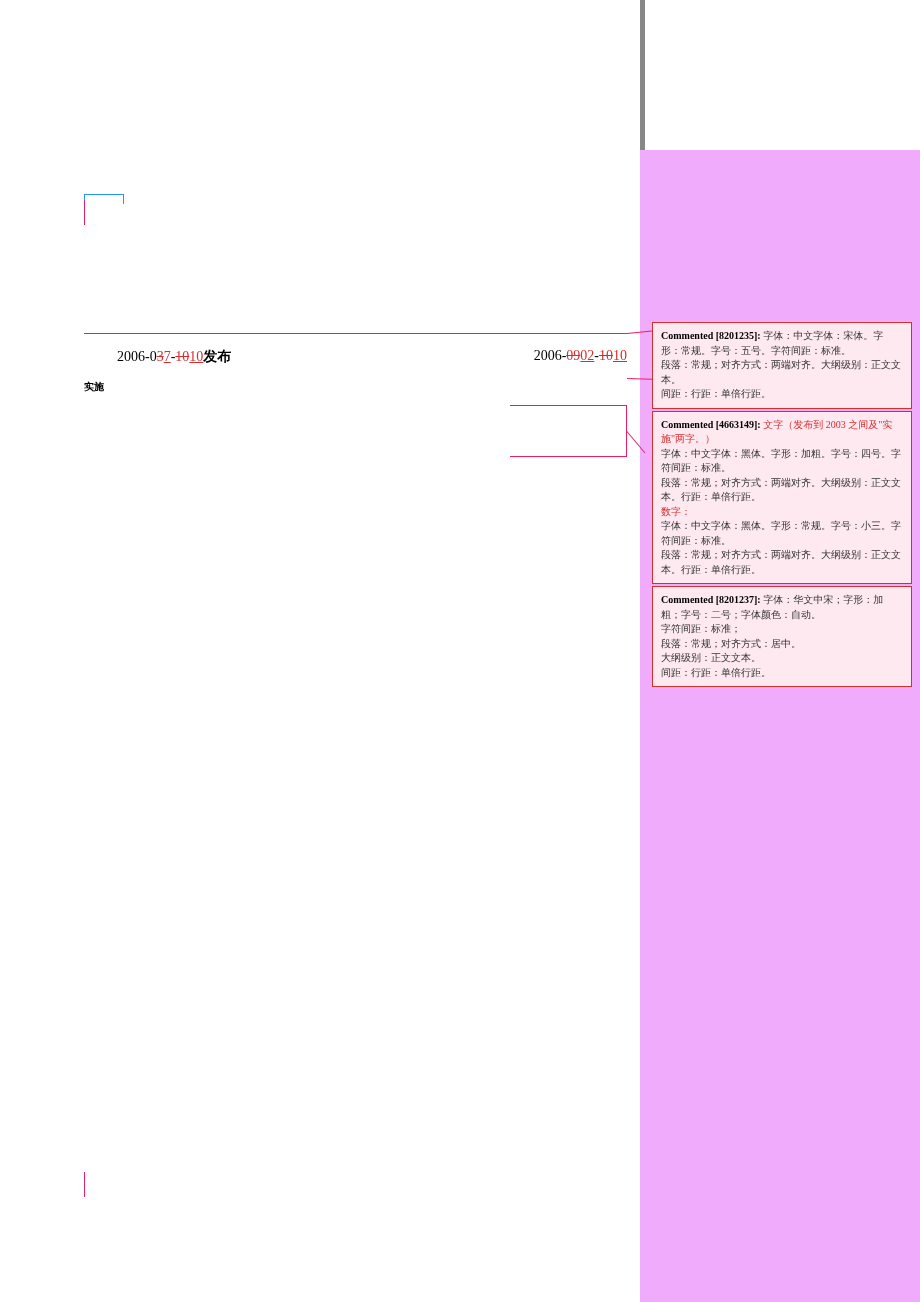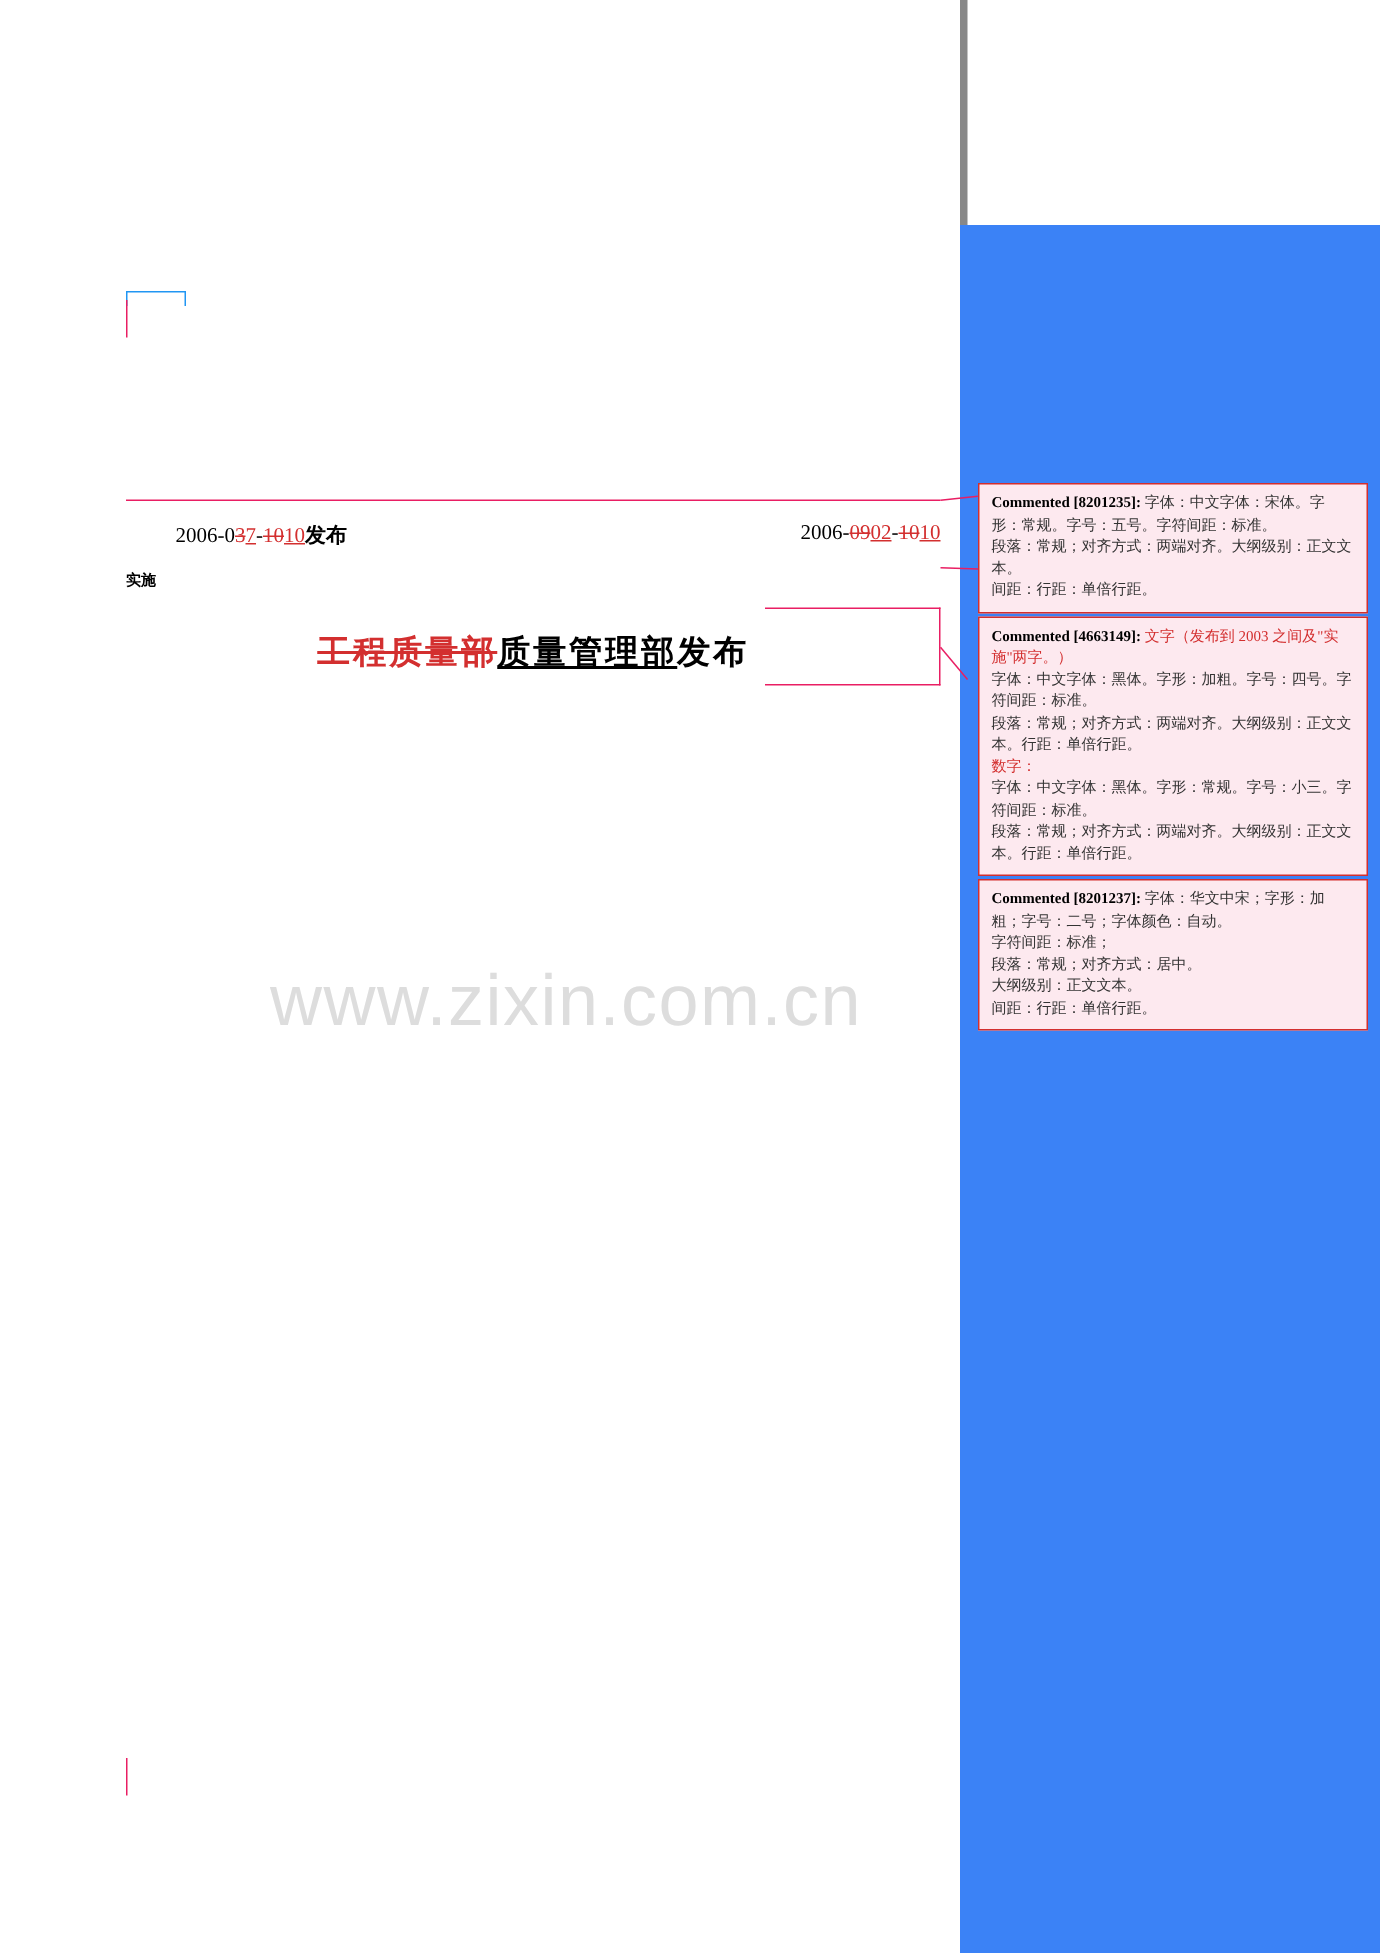--- a/index.html
+++ b/index.html
@@ -24,21 +24,21 @@
     .dark-strip {
       position: absolute;
       left: 640px;
       top: 0;
       width: 5px;
       height: 150px;
       background: #888;
     }
     .comment-pane {
       width: 280px;
-      background: #3b82f6;
+      background: #f0abfc;
       padding: 0;
       position: relative;
       margin-top: 150px;
       height: calc(100% - 150px);
     }
     .pink-margin {
       position: absolute;
       left: 84px;
       top: 200px;
       width: 0;
@@ -188,25 +188,21 @@
         <span class="normal-text"> - </span>
         <span class="strike">10</span>
         <span class="normal-text">  </span>
         <span class="ins">10</span>
       </div>
     </div>
 
     <div class="implement bold-text">实施</div>
 
     <div class="title-border"></div>
-    <div class="title-line">
-      <span class="title-strike">工程质量部</span><span class="title-normal ins">质量管理部</span><span class="title-normal">发布</span>
-    </div>
-
-    <div class="watermark">www.zixin.com.cn</div>
+
   </div>
 
   <div class="dark-strip"></div>
 
   <div class="connector conn1"></div>
   <div class="connector conn2"></div>
   <div class="connector conn3"></div>
 
   <div class="comment-pane">
     <div class="comment-pane-inner">

